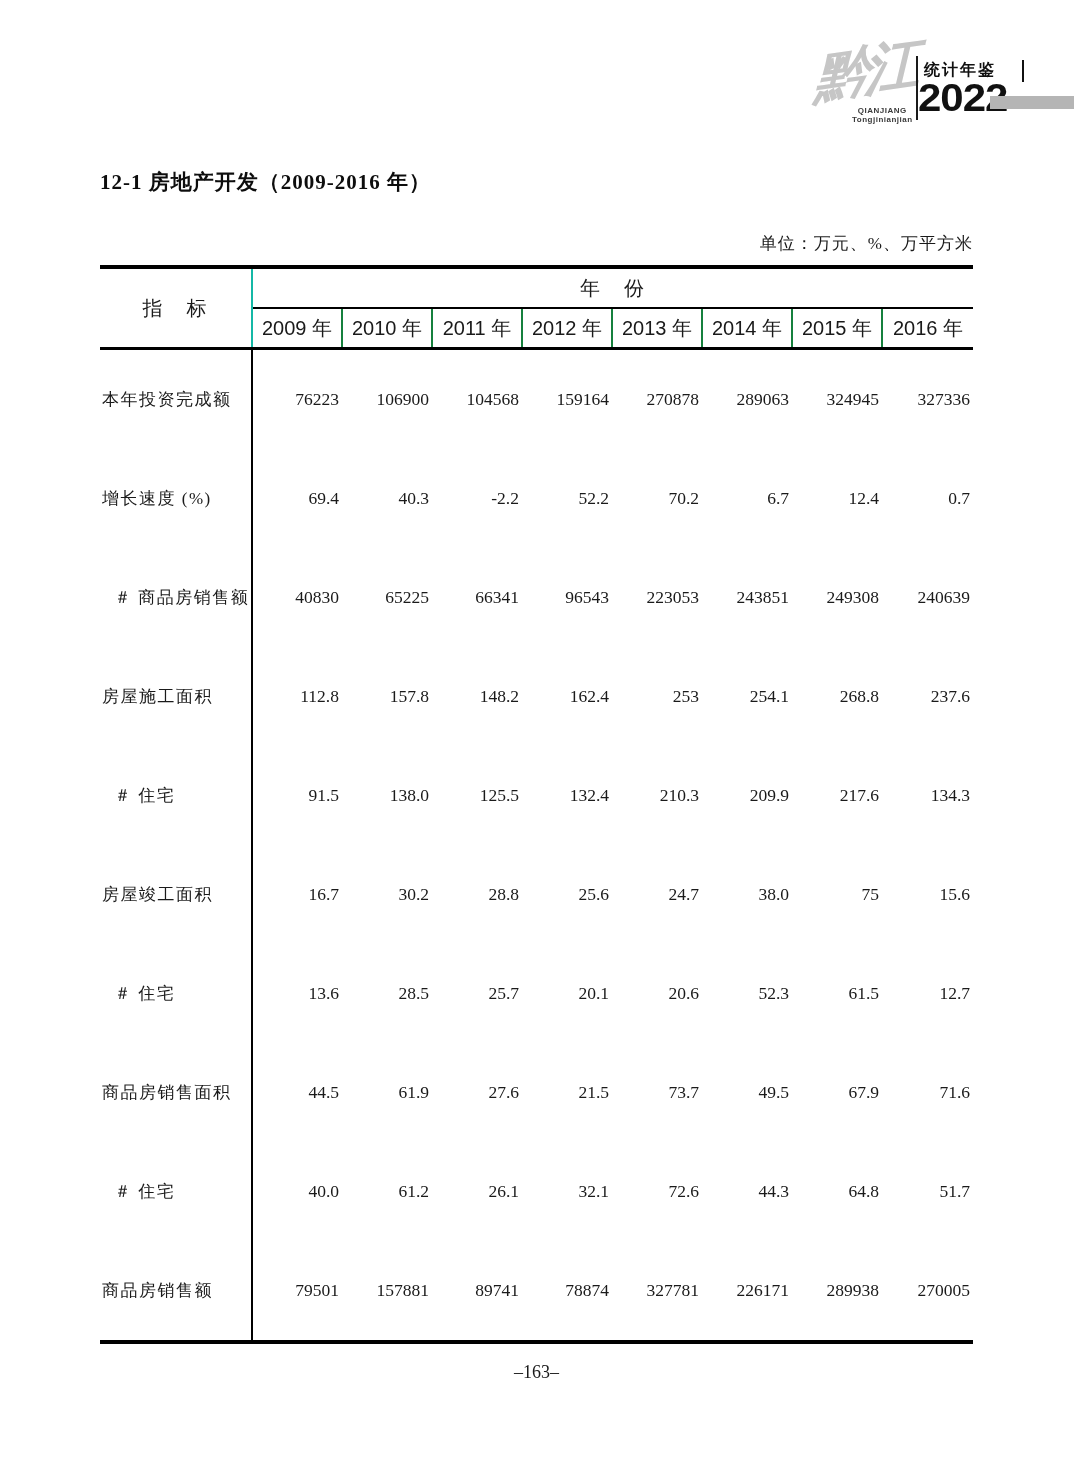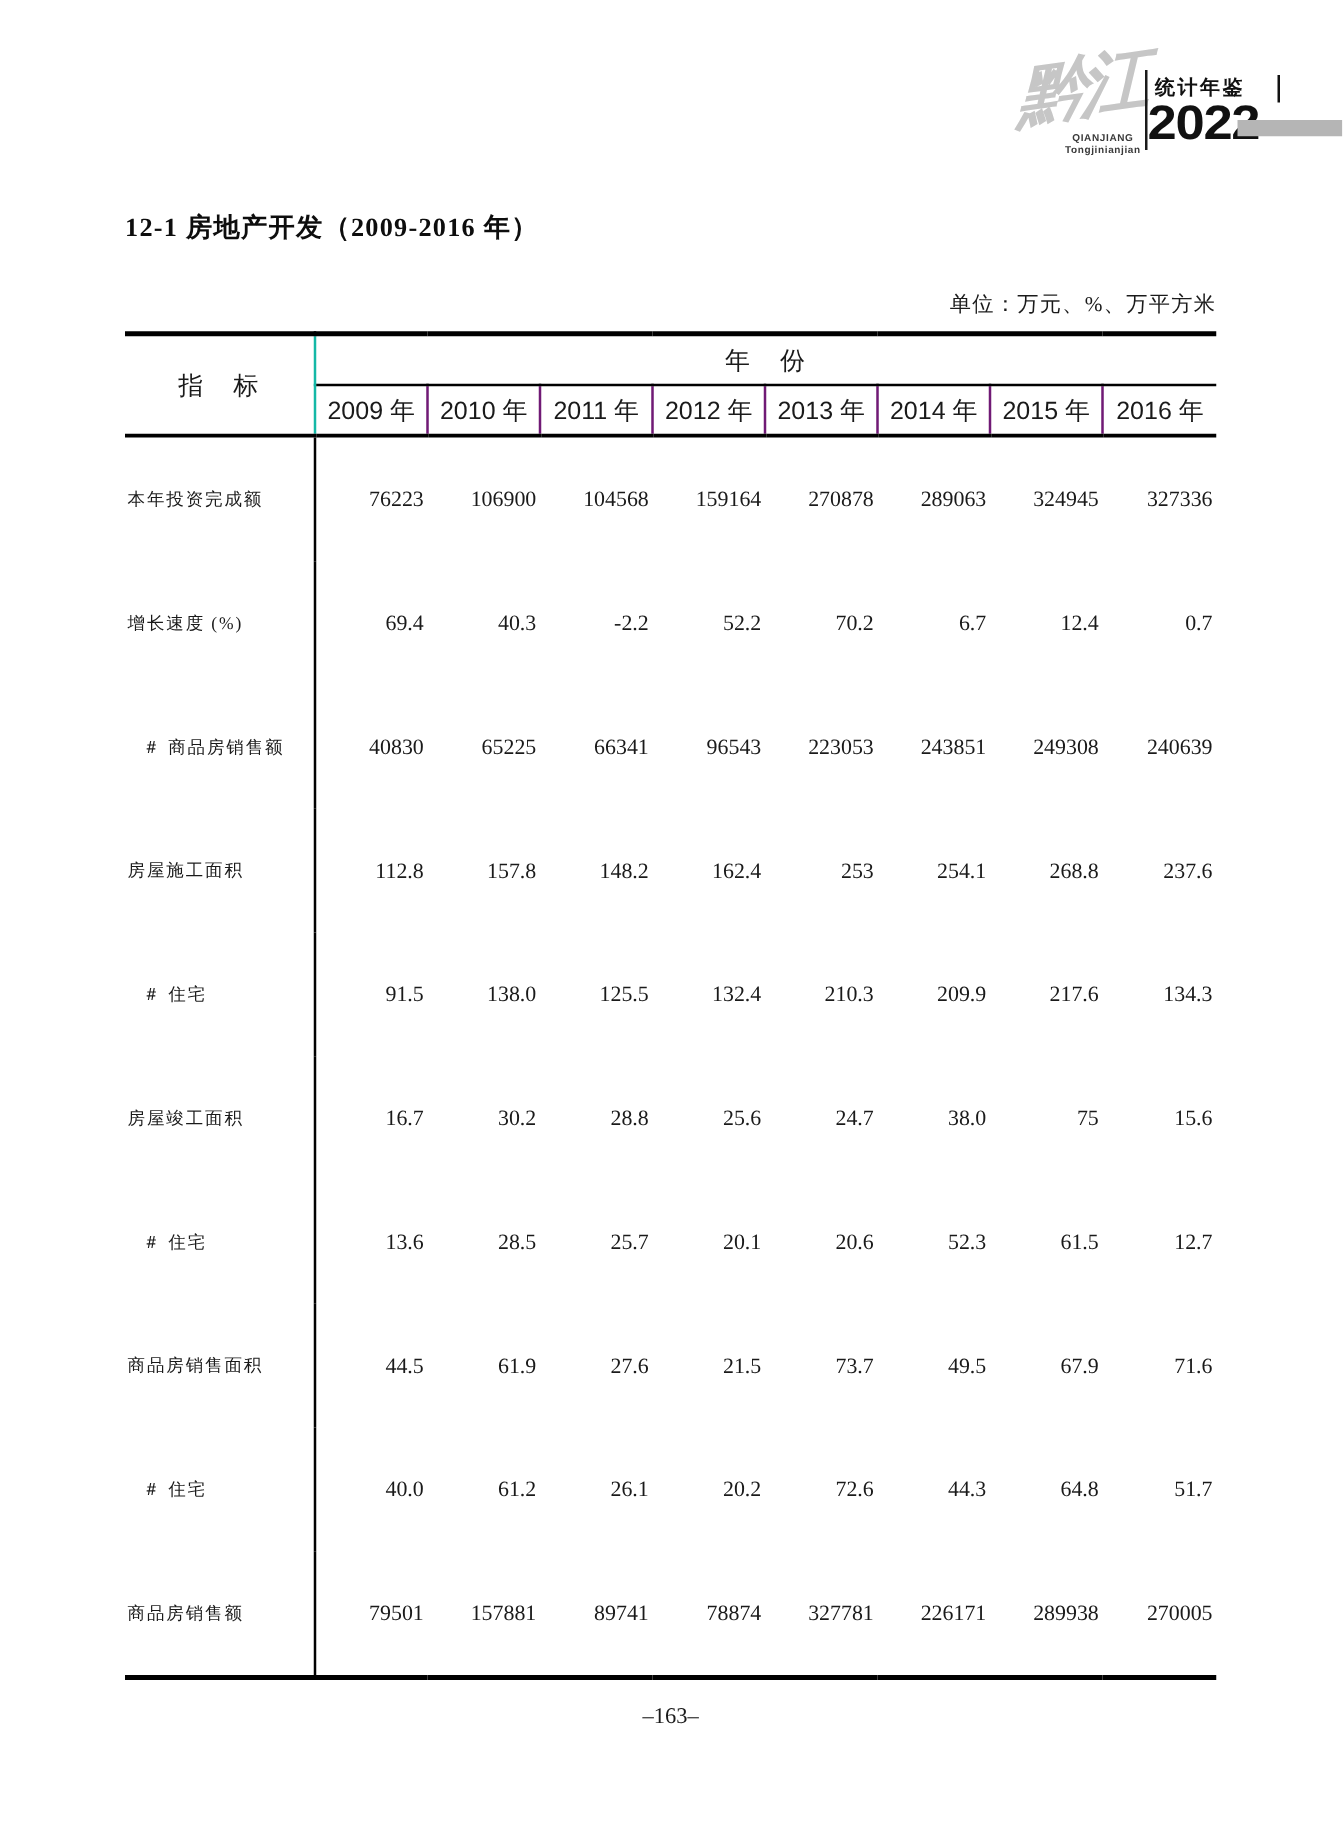--- a/index.html
+++ b/index.html
@@ -73,32 +73,32 @@
   }
   .th-yeargroup {
     height:36px;
     border-bottom:2px solid #000;
     text-align:center; vertical-align:middle;
     font-family:"Liberation Sans", sans-serif;
     font-size:20px; letter-spacing:2px;
   }
   .th-year {
     height:36px;
-    border-left:2px solid #701a75;
+    border-left:2px solid #15803d;
     border-bottom:3px solid #000;
     text-align:center; vertical-align:middle;
     font-family:"Liberation Sans", sans-serif;
     font-size:20px;
   }
   .th-year.first { border-left:none; }
   td.ind {
     height:97px;
     border-right:2px solid #000;
     text-align:left; vertical-align:middle;
-    font-size:14px; letter-spacing:1.5px;
+    font-size:17px; letter-spacing:1.5px;
     padding-left:2px;
   }
   td.ind.indent { padding-left:14px; }
   td.val {
     height:97px;
     text-align:right; vertical-align:middle;
     font-size:17.5px;
     padding-right:3px;
   }
 
@@ -245,21 +245,21 @@
             <td class="val">73.7</td>
             <td class="val">49.5</td>
             <td class="val">67.9</td>
             <td class="val">71.6</td>
           </tr>
           <tr>
             <td class="ind indent">＃ 住宅</td>
             <td class="val">40.0</td>
             <td class="val">61.2</td>
             <td class="val">26.1</td>
-            <td class="val">20.2</td>
+            <td class="val">32.1</td>
             <td class="val">72.6</td>
             <td class="val">44.3</td>
             <td class="val">64.8</td>
             <td class="val">51.7</td>
           </tr>
           <tr>
             <td class="ind">商品房销售额</td>
             <td class="val">79501</td>
             <td class="val">157881</td>
             <td class="val">89741</td>

